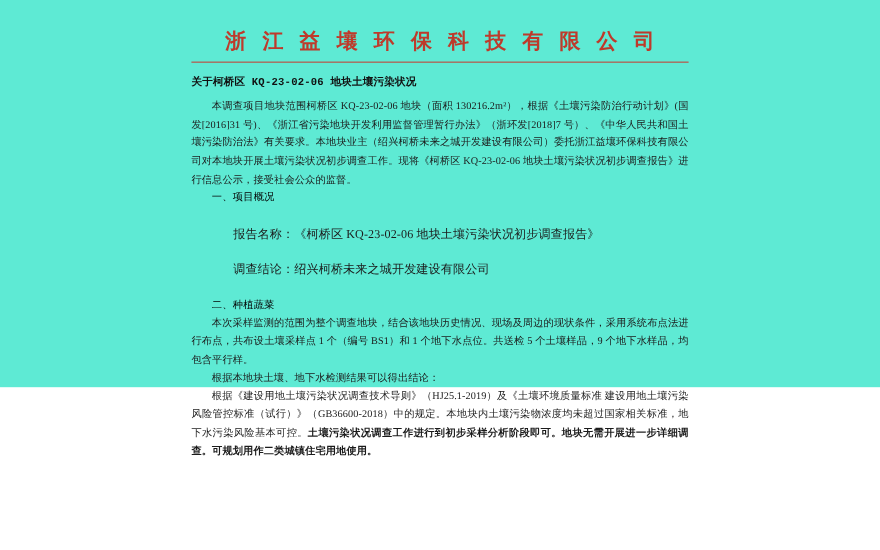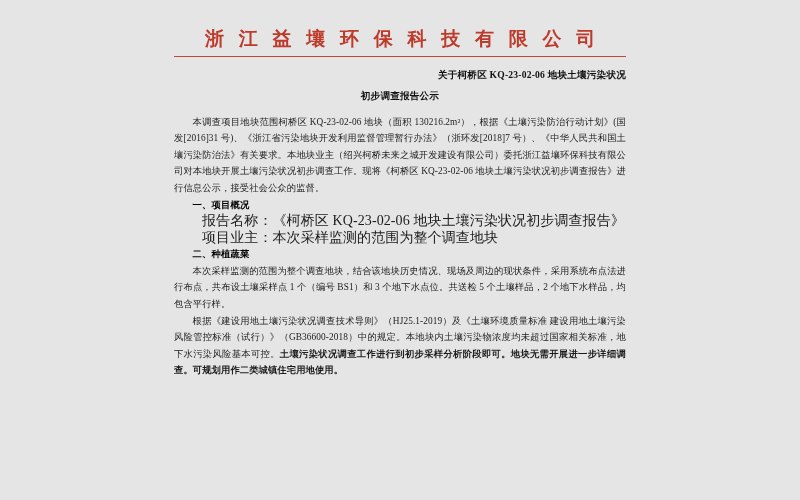--- a/index.html
+++ b/index.html
@@ -10,24 +10,24 @@
   body {
     width: 800px;
     height: 500px;
     overflow: hidden;
     font-family: "Liberation Serif", "DejaVu Serif", serif;
     color: #1a1a1a;
   }
 
   .page {
     width: 800px;
-    height: 500px;
+    height: 352px;
     box-sizing: border-box;
     padding: 0;
-    background: #e5e5e5;
+    background: #5eead4;
     position: relative;
   }
 
   .content {
     width: 452px;
     margin: 0 auto;
     padding-top: 27px;
     box-sizing: border-box;
   }
 
@@ -45,27 +45,28 @@
   }
   .letterhead-rule {
     border: 0;
     border-top: 1.6px solid #C0483B;
     margin: 2px 0 11px 0;
     width: 100%;
   }
 
   
   .subtitle {
-    text-align: right;
+    text-align: left;
     font-size: 9.6px;
     line-height: 1.5;
     font-weight: bold;
     color: #111;
     margin: 0 0 7px 0;
     letter-spacing: 0.2px;
+    font-family: Liberation Mono, monospace;
   }
   .subtitle2 {
     text-align: center;
     font-size: 9.6px;
     line-height: 1.5;
     font-weight: bold;
     color: #111;
     margin: 0 0 10px 0;
     letter-spacing: 0.2px;
   }
@@ -78,63 +79,63 @@
     text-justify: inter-ideograph;
     text-indent: 2em;
     margin: 0;
     color: #1b1b1b;
     letter-spacing: 0.1px;
     font-family: Liberation Serif, serif;
   }
   .heading {
     font-size: 9.3px;
     line-height: 16.6px;
-    font-weight: bold;
+    font-weight: normal;
     text-indent: 2em;
     margin: 0;
     color: #000;
     letter-spacing: 0.2px;
   }
   .subitem {
-    font-size: 14px;
+    font-size: 11px;
     line-height: 16.6px;
     text-indent: 2em;
-    margin: 0;
+    margin: 16px;
     color: #1b1b1b;
     text-align: justify;
     text-justify: inter-ideograph;
     letter-spacing: 0.1px;
   }
   .bold-tail {
     font-weight: bold;
   }
 </style>
 </head>
 <body>
 
 <div class="page">
   <div class="content">
 
     <div class="letterhead" style="color: rgb(190, 58, 43);">浙 江 益 壤 环 保 科 技 有 限 公 司</div>
     <hr class="letterhead-rule">
 
     <div class="subtitle">关于柯桥区 KQ-23-02-06 地块土壤污染状况</div>
-    <div class="subtitle2">初步调查报告公示</div>
 
     <p class="para">本调查项目地块范围柯桥区 KQ-23-02-06 地块（面积 130216.2m²），根据《土壤污染防治行动计划》(国发[2016]31 号)、《浙江省污染地块开发利用监督管理暂行办法》（浙环发[2018]7 号）、《中华人民共和国土壤污染防治法》有关要求。本地块业主（绍兴柯桥未来之城开发建设有限公司）委托浙江益壤环保科技有限公司对本地块开展土壤污染状况初步调查工作。现将《柯桥区 KQ-23-02-06 地块土壤污染状况初步调查报告》进行信息公示，接受社会公众的监督。</p>
 
     <p class="heading">一、项目概况</p>
 
     <p class="subitem">报告名称：《柯桥区 KQ-23-02-06 地块土壤污染状况初步调查报告》</p>
 
 
-    <p class="subitem">项目业主：本次采样监测的范围为整个调查地块</p>
+    <p class="subitem">调查结论：绍兴柯桥未来之城开发建设有限公司</p>
 
 
     <p class="heading">二、种植蔬菜</p>
 
-    <p class="para">本次采样监测的范围为整个调查地块，结合该地块历史情况、现场及周边的现状条件，采用系统布点法进行布点，共布设土壤采样点 1 个（编号 BS1）和 3 个地下水点位。共送检 5 个土壤样品，2 个地下水样品，均包含平行样。</p>
+    <p class="para">本次采样监测的范围为整个调查地块，结合该地块历史情况、现场及周边的现状条件，采用系统布点法进行布点，共布设土壤采样点 1 个（编号 BS1）和 1 个地下水点位。共送检 5 个土壤样品，9 个地下水样品，均包含平行样。</p>
 
+    <p class="para">根据本地块土壤、地下水检测结果可以得出结论：</p>
 
     <p class="para"><span>根据《建设用地土壤污染状况调查技术导则》（HJ25.1-2019）及《土壤环境质量标准 建设用地土壤污染风险管控标准（试行）》（GB36600-2018）中的规定。本地块内土壤污染物浓度均未超过国家相关标准，地下水污染风险基本可控。</span><span class="bold-tail">土壤污染状况调查工作进行到初步采样分析阶段即可。地块无需开展进一步详细调查。可规划用作二类城镇住宅用地使用。</span></p>
 
   </div>
 </div>
 
 </body></html>

